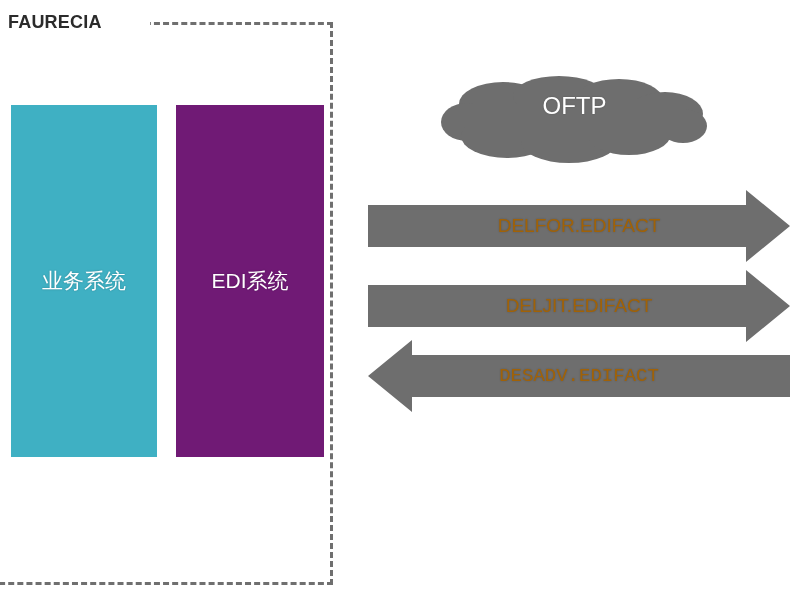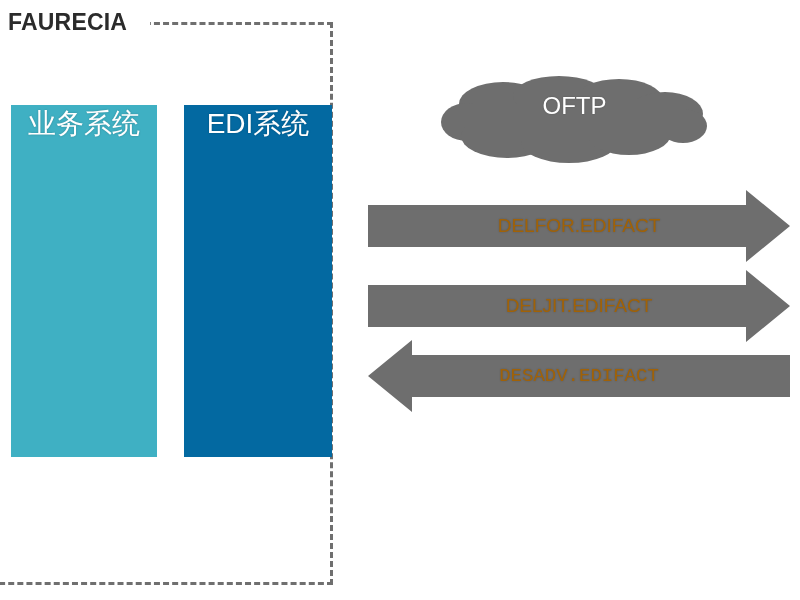--- a/index.html
+++ b/index.html
@@ -16,21 +16,21 @@
     height: 600px;
     background: #ffffff;
     overflow: hidden;
   }
 
   
   #company-title {
     position: absolute;
     left: 8px;
     top: 8px;
-    font-size: 23px;
+    font-size: 18px;
     font-weight: bold;
     letter-spacing: 0.2px;
     color: #2b2b2b;
     line-height: 28px;
     white-space: nowrap;
     z-index: 5;
   }
 
   
   #boundary {
@@ -53,35 +53,35 @@
     background: #ffffff;
     z-index: 2;
   }
 
   
   .sys-box {
     position: absolute;
     top: 105px;
     height: 352px;
     display: flex;
-    align-items: flex-start;
+    align-items: center;
     justify-content: center;
     color: #ffffff;
-    font-size: 28px;
+    font-size: 21px;
     z-index: 3;
   }
   #box-business {
     left: 11px;
     width: 146px;
     background: #3fb0c3;
   }
   #box-edi {
-    left: 184px;
+    left: 176px;
     width: 148px;
-    background: #0369a1;
+    background: #701a75;
   }
   .sys-box-label {
     text-shadow: 0 0 2px rgba(0,0,0,0.25);
   }
 
   
   #cloud {
     position: absolute;
     left: 437px;
     top: 72px;

